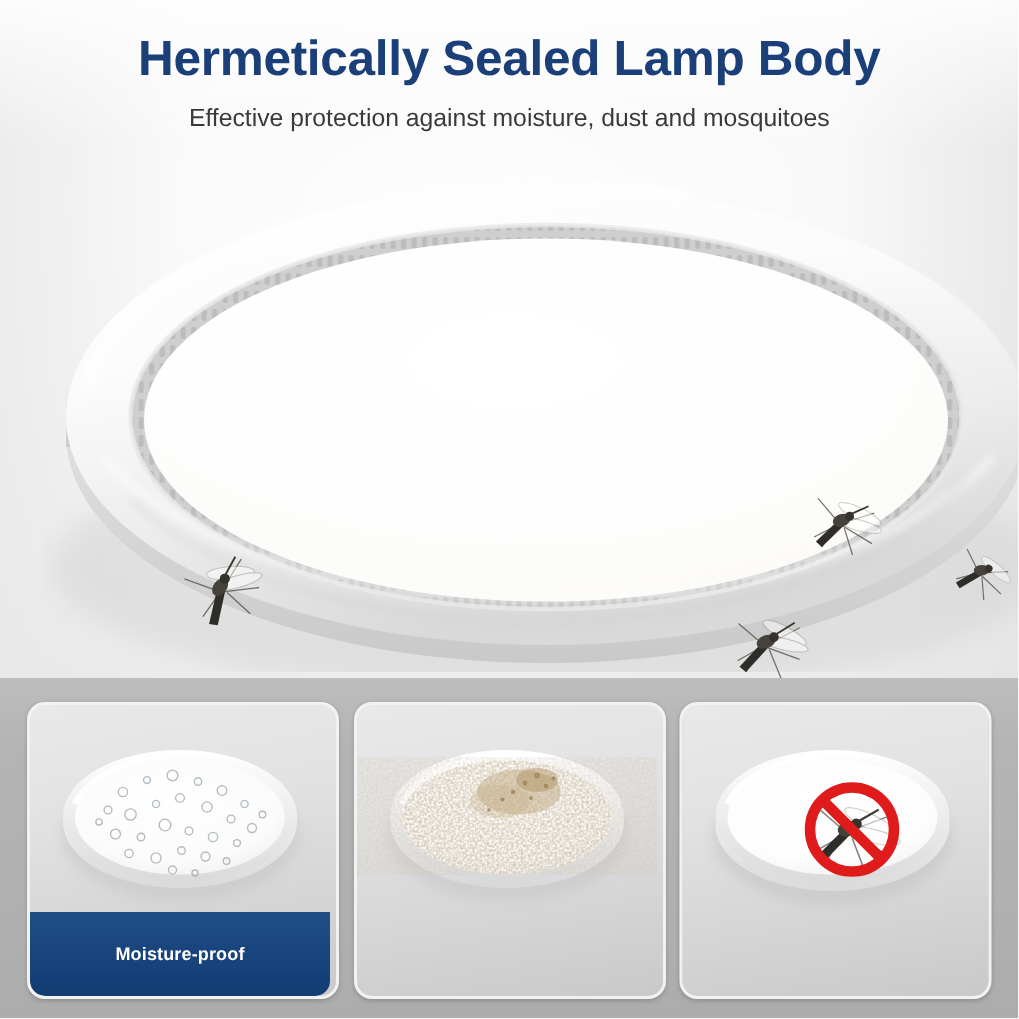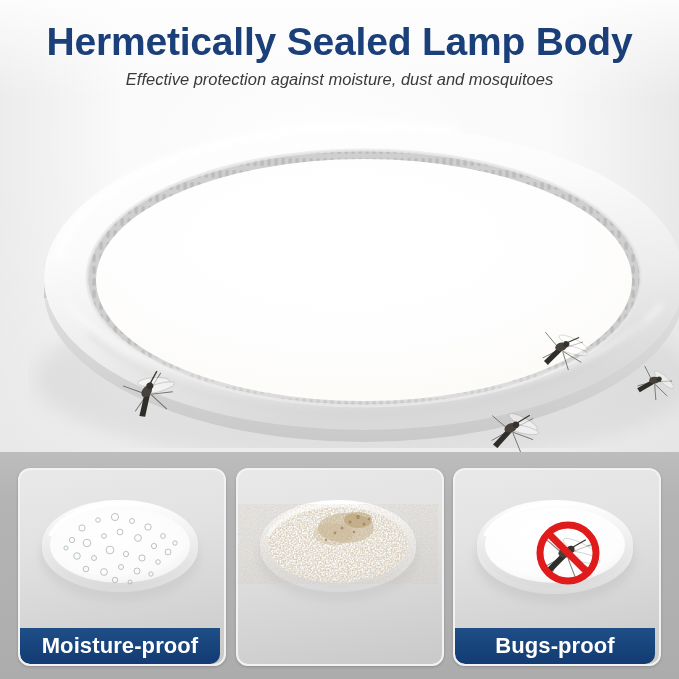--- a/index.html
+++ b/index.html
@@ -36,37 +36,36 @@
       linear-gradient(180deg, rgba(255,255,255,0.85) 0%, rgba(255,255,255,0.0) 22%),
       linear-gradient(90deg, rgba(232,232,232,0.75) 0%, rgba(255,255,255,0) 18%, rgba(255,255,255,0) 82%, rgba(228,228,228,0.75) 100%);
     pointer-events: none;
   }
 
   .headline {
     position: absolute;
     left: 0; top: 20px;
     width: 679px;
     text-align: center;
-    font-size: 39px;
+    font-size: 33px;
     font-weight: bold;
     letter-spacing: -0.2px;
     color: #1b3f78;
     text-shadow: 0 1px 0 rgba(255,255,255,0.7);
     z-index: 6;
   }
   .subhead {
     position: absolute;
     left: 0; top: 70px;
     width: 679px;
     text-align: center;
     font-size: 16.5px;
     font-weight: 400;
     color: #3a3a3a;
     z-index: 6;
-    font-style: italic;
   }
 
   
   .lamp-wrap {
     position: absolute;
     left: 28px;
     top: 108px;
     width: 666px;
     height: 340px;
     z-index: 3;
@@ -115,24 +114,24 @@
     width: 200px;
     height: 150px;
   }
   .panel-art svg { display: block; }
 
   .panel-label {
     position: absolute;
     left: 0;
     bottom: 0;
     width: 200px;
-    height: 36px;
+    height: 56px;
     background: linear-gradient(180deg, #1f4e86 0%, #19457e 45%, #123c72 100%);
     color: #ffffff;
-    font-size: 22px;
+    font-size: 12px;
     font-weight: bold;
     display: flex;
     align-items: center;
     justify-content: center;
     border-bottom-left-radius: 10px;
     border-bottom-right-radius: 10px;
     letter-spacing: 0.1px;
   }
 </style>
 </head>
@@ -456,19 +455,18 @@
               <circle cx="7" cy="-6" r="3.6" fill="#35312c"></circle>
               <path d="M8 -8 L20 -18" stroke="#3a372f" stroke-width="1.4" fill="none"></path>
             </g>
 
             <g>
               <circle cx="113" cy="83" r="28" fill="none" stroke="#e01b1b" stroke-width="7"></circle>
               <line x1="94" y1="64" x2="132" y2="102" stroke="#e01b1b" stroke-width="7" stroke-linecap="butt"></line>
             </g>
           </svg>
         </div>
-        <div class="panel-label">Bugs-proof</div>
       </div>
 
     </div>
   </div>
 
 </div>
 
 </body></html>

